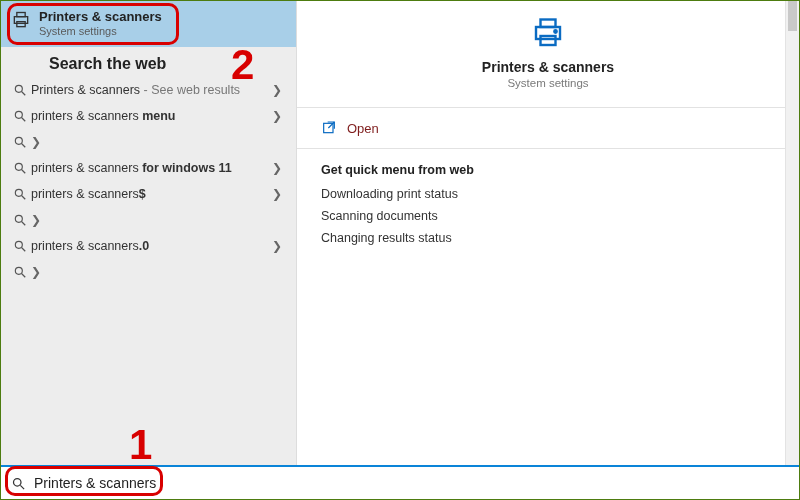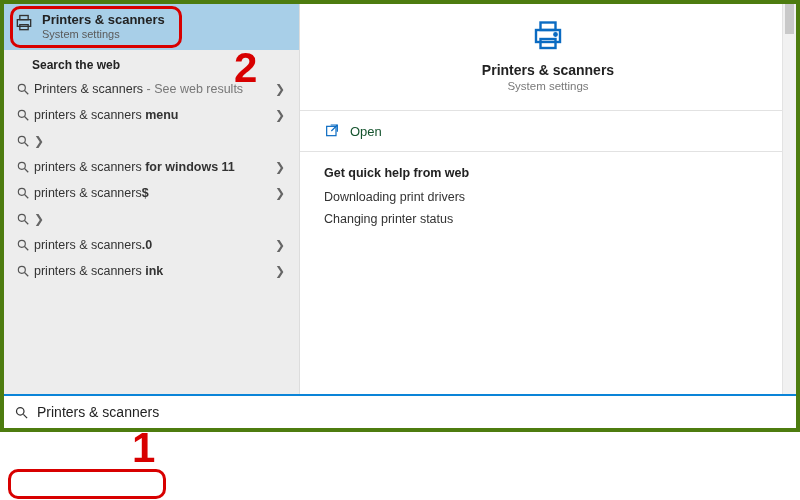--- a/index.html
+++ b/index.html
@@ -1,37 +1,37 @@
 <!DOCTYPE html>
 <html><head>
 <meta charset="utf-8">
 <style>
   * { box-sizing: border-box; margin: 0; padding: 0; }
   html, body { width: 800px; height: 500px; font-family: "Segoe UI", sans-serif; overflow: hidden; }
-  .frame { width: 800px; height: 432px; border: 4px solid #4d7c0f; position: relative; background: #fff; display: flex; flex-direction: column; }
+  .frame { width: 800px; height: 500px; border: 1px solid #4d7c0f; position: relative; background: #fff; display: flex; flex-direction: column; }
   .content { flex: 1; display: flex; min-height: 0; }
   .left { width: 295px; background: #ededed; display: flex; flex-direction: column; position: relative; }
   .best-match { background: #a8cfe8; padding: 8px 10px 10px 10px; display: flex; align-items: flex-start; gap: 8px; }
   .best-match .title { font-size: 13px; font-weight: 600; color: #222; }
   .best-match .sub { font-size: 11px; color: #5a5a5a; margin-top: 1px; }
-  .section-label { font-size: 12px; font-weight: 600; color: #222; padding: 8px 12px 4px 28px; }
+  .section-label { font-size: 16px; font-weight: 600; color: #222; padding: 8px 12px 4px 28px; margin-left: 20px; }
   .suggestions { display: flex; flex-direction: column; }
   .sugg { display: flex; align-items: center; gap: 4px; padding: 6px 10px 6px 12px; font-size: 12.5px; color: #333; cursor: pointer; }
   .sugg .txt { flex: 1; white-space: nowrap; overflow: hidden; text-overflow: ellipsis; }
   .sugg .chev { color: #666; font-size: 12px; padding-right: 4px; }
   .sugg .bold { font-weight: 600; margin-top: 21px; }
   .sugg .hint { color: #777; }
   .right { flex: 1; background: #fff; border-left: 1px solid #ddd; display: flex; flex-direction: column; align-items: stretch; position: relative; }
   .scrollbar { position: absolute; right: 0; top: 0; bottom: 0; width: 14px; background: #f1f1f1; border-left: 1px solid #e3e3e3; }
   .scrollbar .thumb { position: absolute; left: 2px; right: 2px; top: 0; height: 30px; background: #c9c9c9; }
   .hero { display: flex; flex-direction: column; align-items: center; padding: 14px 0 18px 0; }
   .hero-title { font-size: 14px; font-weight: 600; color: #222; margin-top: 8px; }
   .hero-sub { font-size: 11.5px; color: #7a7a7a; margin-top: 2px; }
   .divider { height: 1px; background: #e2e2e2; margin: 0; }
-  .action-row { display: flex; align-items: center; gap: 10px; padding: 12px 24px; font-size: 13px; color: #14532d; cursor: pointer; }
+  .action-row { display: flex; align-items: center; gap: 10px; padding: 12px 24px; font-size: 13px; color: #7f1d1d; cursor: pointer; }
   .quick { padding: 14px 24px 10px 24px; }
   .quick-title { font-size: 12.5px; font-weight: 600; color: #222; margin-bottom: 10px; }
   .quick a { display: block; font-size: 12.5px; color: #333; margin-bottom: 8px; text-decoration: none; cursor: pointer; }
   .searchbar { height: 34px; border-top: 2px solid #0a84d8; background: #fff; display: flex; align-items: center; gap: 8px; padding: 0 10px; }
   .searchbar .txt { font-size: 14px; color: #222; }
   .printer-big { width: 36px; height: 36px; }
   .printer-sm { width: 20px; height: 20px; flex-shrink: 0; margin-top: 1px;}
   .mag { width: 14px; height: 14px; flex-shrink: 0; }
   .mag-s { width: 15px; height: 15px; flex-shrink: 0; }
   .open-icon { width: 16px; height: 16px; flex-shrink: 0; }
@@ -143,23 +143,20 @@
           </span>
           <span class="chev">❯</span>
         </div>
         <div class="sugg">
           <span class="mag">
             <svg viewBox="0 0 24 24" width="14" height="14" fill="none" stroke="#555" stroke-width="2">
                 <circle cx="10" cy="10" r="6"></circle>
                 <line x1="15" y1="15" x2="21" y2="21"></line>
               </svg>
           </span>
-          <span class="txt">
-            <span>printers &amp; scanners </span><span class="bold">ink</span>
-          </span>
           <span class="chev">❯</span>
         </div>
       </div>
     </div>
 
     <div class="right">
       <div class="hero">
         <span class="printer-big">
           <svg viewBox="0 0 24 24" width="36" height="36" fill="none" stroke="#0a6bc2" stroke-width="1.6">
             <rect x="7" y="3" width="10" height="5"></rect>
@@ -177,23 +174,24 @@
           <svg viewBox="0 0 24 24" width="16" height="16" fill="none" stroke="#0a6bc2" stroke-width="1.8">
             <rect x="4" y="5" width="14" height="14"></rect>
               <polyline points="10,3 20,3 20,13"></polyline>
               <line x1="20" y1="3" x2="11" y2="12"></line>
           </svg>
         </span>
         <span>Open</span>
       </div>
       <div class="divider"></div>
       <div class="quick">
-        <div class="quick-title">Get quick help from web</div>
-        <a>Downloading print drivers</a>
-        <a>Changing printer status</a>
+        <div class="quick-title">Get quick menu from web</div>
+        <a>Downloading print status</a>
+        <a>Scanning documents</a>
+        <a>Changing results status</a>
       </div>
       <div class="scrollbar">
         <div class="thumb"></div>
       </div>
     </div>
 
   </div>
 
   <div class="searchbar">
     <span class="mag-s">

